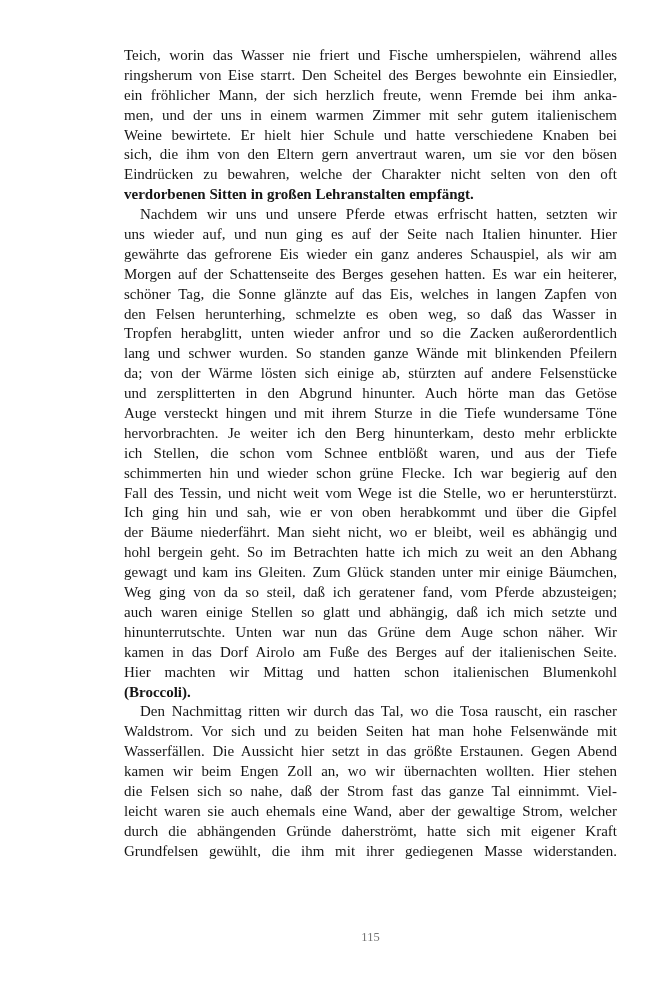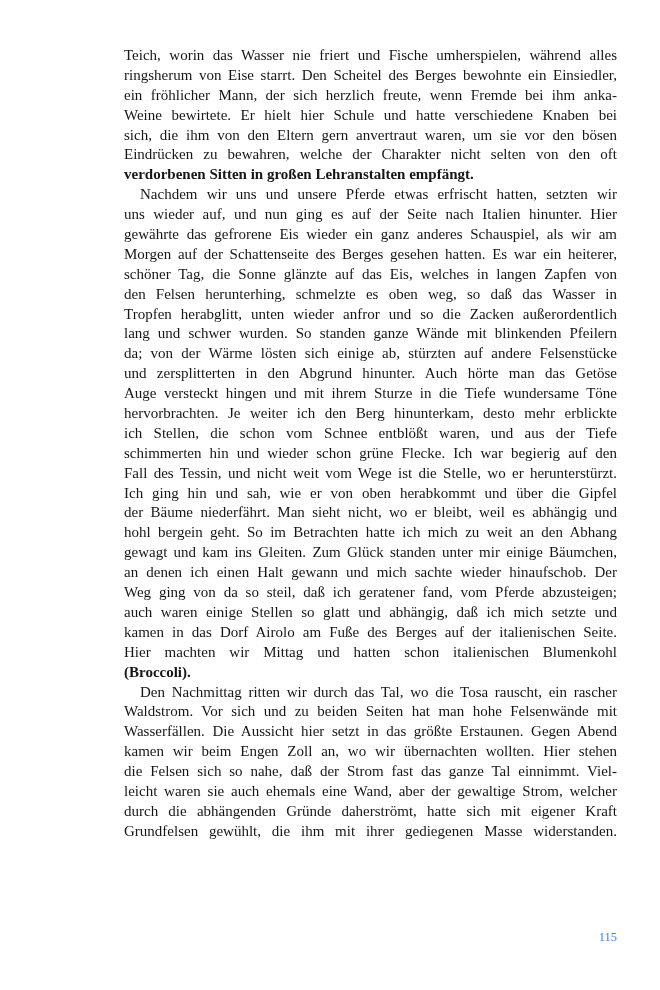--- a/index.html
+++ b/index.html
@@ -37,34 +37,35 @@
     font-weight: bold;
   }
   .line.indent {
     text-indent: 16px;
   }
   .page-number {
     position: absolute;
     top: 929px;
     left: 84px;
     width: 493px;
-    text-align: right;
+    text-align: center;
     font-size: 12.5px;
     line-height: 16px;
-    color: #3b82f6;
+    color: #737373;
   }
 </style>
 </head>
 <body>
 
 <div class="page">
   <main class="text-block">
       <div class="line">Teich, worin das Wasser nie friert und Fische umherspielen, während alles</div>
       <div class="line">ringsherum von Eise starrt. Den Scheitel des Berges bewohnte ein Einsiedler,</div>
       <div class="line">ein fröhlicher Mann, der sich herzlich freute, wenn Fremde bei ihm anka-</div>
+      <div class="line">men, und der uns in einem warmen Zimmer mit sehr gutem italienischem</div>
       <div class="line">Weine bewirtete. Er hielt hier Schule und hatte verschiedene Knaben bei</div>
       <div class="line">sich, die ihm von den Eltern gern anvertraut waren, um sie vor den bösen</div>
       <div class="line">Eindrücken zu bewahren, welche der Charakter nicht selten von den oft</div>
       <div class="line flush">verdorbenen Sitten in großen Lehranstalten empfängt.</div>
       <div class="line indent">Nachdem wir uns und unsere Pferde etwas erfrischt hatten, setzten wir</div>
       <div class="line">uns wieder auf, und nun ging es auf der Seite nach Italien hinunter. Hier</div>
       <div class="line">gewährte das gefrorene Eis wieder ein ganz anderes Schauspiel, als wir am</div>
       <div class="line">Morgen auf der Schattenseite des Berges gesehen hatten. Es war ein heiterer,</div>
       <div class="line">schöner Tag, die Sonne glänzte auf das Eis, welches in langen Zapfen von</div>
       <div class="line">den Felsen herunterhing, schmelzte es oben weg, so daß das Wasser in</div>
@@ -74,23 +75,23 @@
       <div class="line">und zersplitterten in den Abgrund hinunter. Auch hörte man das Getöse</div>
       <div class="line">Auge versteckt hingen und mit ihrem Sturze in die Tiefe wundersame Töne</div>
       <div class="line">hervorbrachten. Je weiter ich den Berg hinunterkam, desto mehr erblickte</div>
       <div class="line">ich Stellen, die schon vom Schnee entblößt waren, und aus der Tiefe</div>
       <div class="line">schimmerten hin und wieder schon grüne Flecke. Ich war begierig auf den</div>
       <div class="line">Fall des Tessin, und nicht weit vom Wege ist die Stelle, wo er herunterstürzt.</div>
       <div class="line">Ich ging hin und sah, wie er von oben herabkommt und über die Gipfel</div>
       <div class="line">der Bäume niederfährt. Man sieht nicht, wo er bleibt, weil es abhängig und</div>
       <div class="line">hohl bergein geht. So im Betrachten hatte ich mich zu weit an den Abhang</div>
       <div class="line">gewagt und kam ins Gleiten. Zum Glück standen unter mir einige Bäumchen,</div>
-      <div class="line">an denen ich einen Halt gewann und mich sachte wieder hinaufschob. Der</div>
       <div class="line">Weg ging von da so steil, daß ich geratener fand, vom Pferde abzusteigen;</div>
       <div class="line">auch waren einige Stellen so glatt und abhängig, daß ich mich setzte und</div>
+      <div class="line">hinunterrutschte. Unten war nun das Grüne dem Auge schon näher. Wir</div>
       <div class="line">kamen in das Dorf Airolo am Fuße des Berges auf der italienischen Seite.</div>
       <div class="line">Hier machten wir Mittag und hatten schon italienischen Blumenkohl</div>
       <div class="line flush">(Broccoli).</div>
       <div class="line indent">Den Nachmittag ritten wir durch das Tal, wo die Tosa rauscht, ein rascher</div>
       <div class="line">Waldstrom. Vor sich und zu beiden Seiten hat man hohe Felsenwände mit</div>
       <div class="line">Wasserfällen. Die Aussicht hier setzt in das größte Erstaunen. Gegen Abend</div>
       <div class="line">kamen wir beim Engen Zoll an, wo wir übernachten wollten. Hier stehen</div>
       <div class="line">die Felsen sich so nahe, daß der Strom fast das ganze Tal einnimmt. Viel-</div>
       <div class="line">leicht waren sie auch ehemals eine Wand, aber der gewaltige Strom, welcher</div>
       <div class="line">durch die abhängenden Gründe daherströmt, hatte sich mit eigener Kraft</div>

